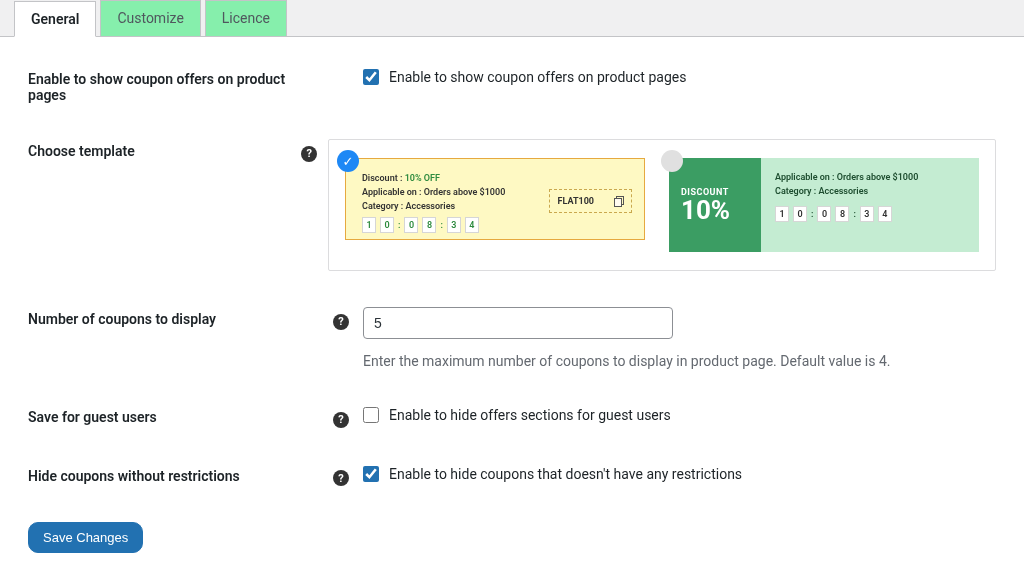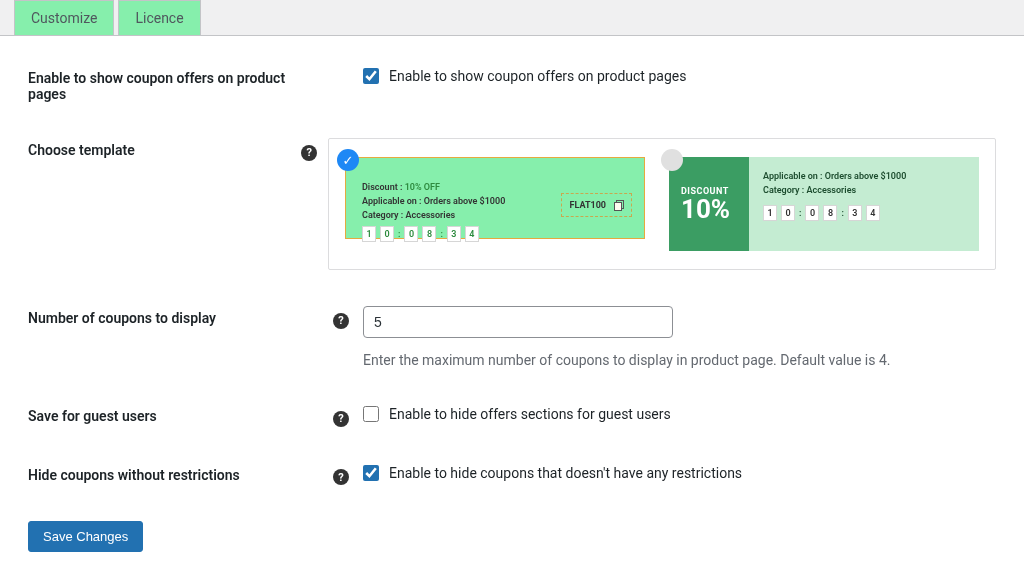--- a/index.html
+++ b/index.html
@@ -118,24 +118,24 @@
       color: #fff;
     }
     .select-badge.unselected {
       background: #e0e0e0;
     }
     .check-mark {
       font-size: 13px;
     }
     .tpl1 {
       border: 1px solid #e6a93f;
-      background: #86efac;
+      background: #fef9c3;
       height: 82px;
       display: flex;
-      padding: 24px 12px 10px 16px;
+      padding: 14px 12px 10px 16px;
       cursor: pointer;
     }
     .tpl1-main {
       flex: 1;
     }
     .tpl1-line {
       font-size: 9px;
       font-weight: 600;
       color: #333;
       margin-bottom: 4px;
@@ -168,21 +168,21 @@
     }
     .tpl1-code {
       align-self: center;
       border: 1px dashed #c9a84e;
       padding: 6px 8px;
       font-size: 9px;
       font-weight: 700;
       color: #333;
       display: flex;
       align-items: flex-end;
-      gap: 8px;
+      gap: 20px;
     }
     .copy-icon {
       width: 9px;
       height: 10px;
       position: relative;
       display: inline-block;
     }
     .copy-icon::before,
     .copy-icon::after {
       content: "";
@@ -195,21 +195,21 @@
     .copy-icon::after { top: 2px; left: 0; background: #fffbf0; }
     .tpl2 {
       height: 94px;
       display: flex;
       cursor: pointer;
       flex: 0 0 310px;
     }
     .tpl2-left {
       background: #3b9d63;
       color: #fff;
-      width: 80px;
+      width: 92px;
       display: flex;
       flex-direction: column;
       justify-content: center;
       padding-left: 12px;
     }
     .tpl2-disc-label {
       font-size: 9px;
       font-weight: 700;
       letter-spacing: 0.5px;
     }
@@ -252,30 +252,31 @@
     }
     .description {
       margin-top: 14px;
       font-size: 14px;
       color: #646970;
     }
     .save-btn {
       background: #2271b1;
       color: #fff;
       border: 1px solid #2271b1;
-      border-radius: 3px;
+      border-radius: 10px;
       padding: 7px 14px;
       font-size: 13px;
       cursor: pointer;
     }
   </style>
 </head>
 <body>
 
 <div class="tabs-wrapper">
+  <div class="tab active">General</div>
   <div class="tab">Customize</div>
   <div class="tab">Licence</div>
 </div>
 
 <div class="content">
 
   <div class="form-row">
     <div class="form-label-col">Enable to show coupon offers on product pages</div>
     <div class="help-col"></div>
     <div class="form-field-col">

